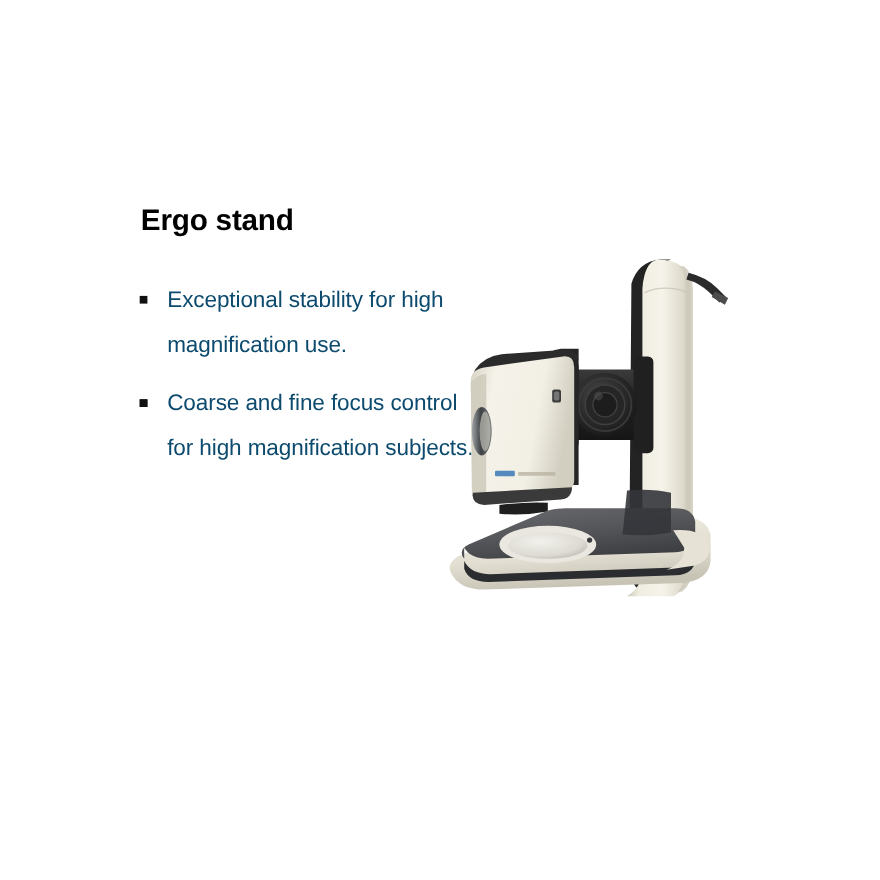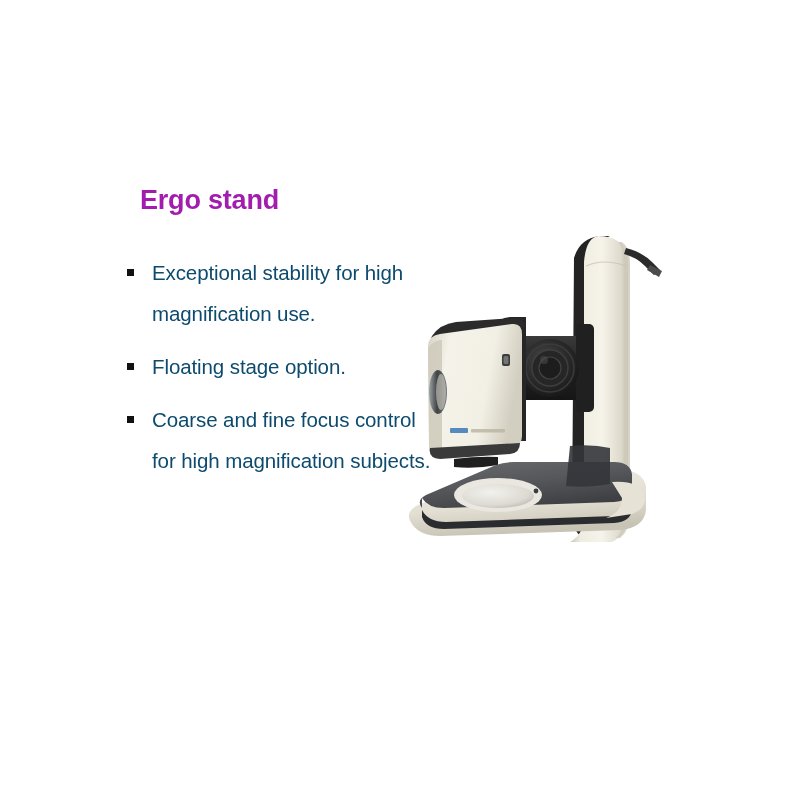--- a/index.html
+++ b/index.html
@@ -27,24 +27,24 @@
   #text-col {
     position: absolute;
     left: 124px;
     top: 186px;
     width: 310px;
   }
 
   #slide-title {
     font-size: 27px;
     font-weight: bold;
-    color: #a21caf;
+    color: #000000;
     letter-spacing: -0.2px;
     line-height: 1.1;
-    margin: 0 0 36px 16px;
+    margin: 0 0 36px 4px;
     white-space: nowrap;
   }
 
   #bullet-list {
     list-style: none;
     margin: 0;
     padding: 0;
   }
 
   .bullet-item {
@@ -86,21 +86,20 @@
 
     <h1 id="slide-title">Ergo stand</h1>
 
     <ul id="bullet-list">
       <li class="bullet-item">
         <span class="bullet-marker"></span>
         <span>Exceptional stability for high magnification use.</span>
       </li>
       <li class="bullet-item">
         <span class="bullet-marker"></span>
-        <span>Floating stage option.</span>
       </li>
       <li class="bullet-item">
         <span class="bullet-marker"></span>
         <span>Coarse and fine focus control for high magnification subjects.</span>
       </li>
     </ul>
 
   </div>
 
   <div id="product-photo">

